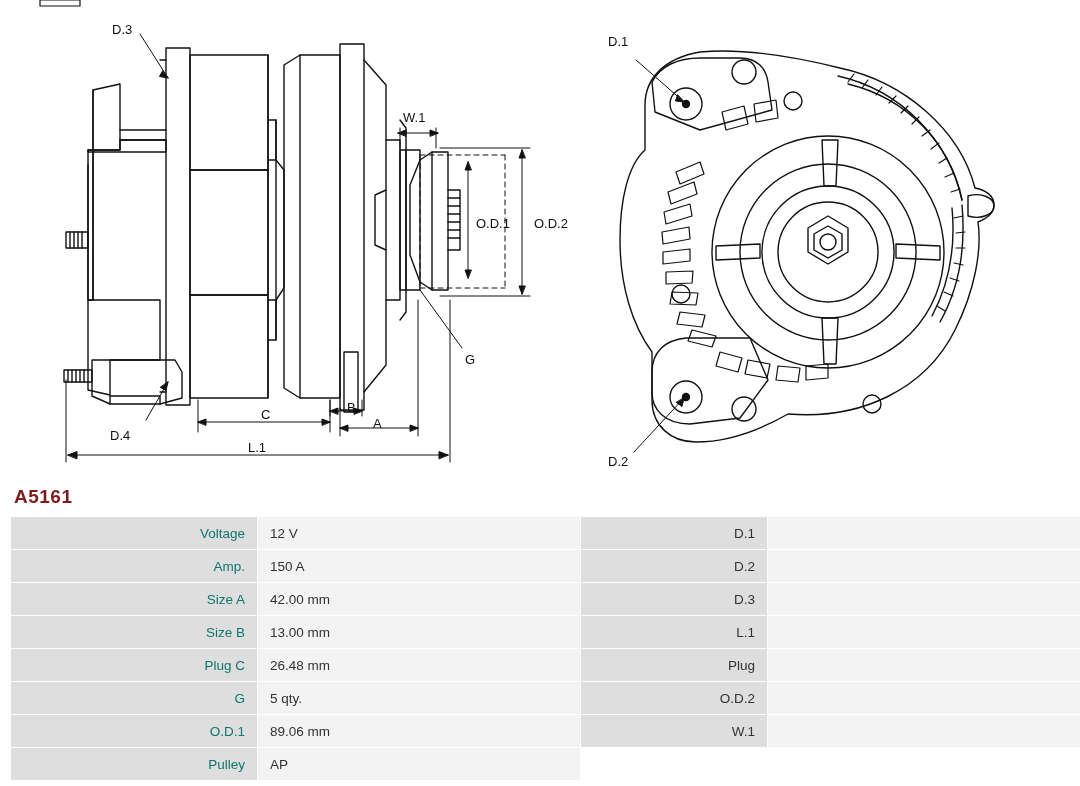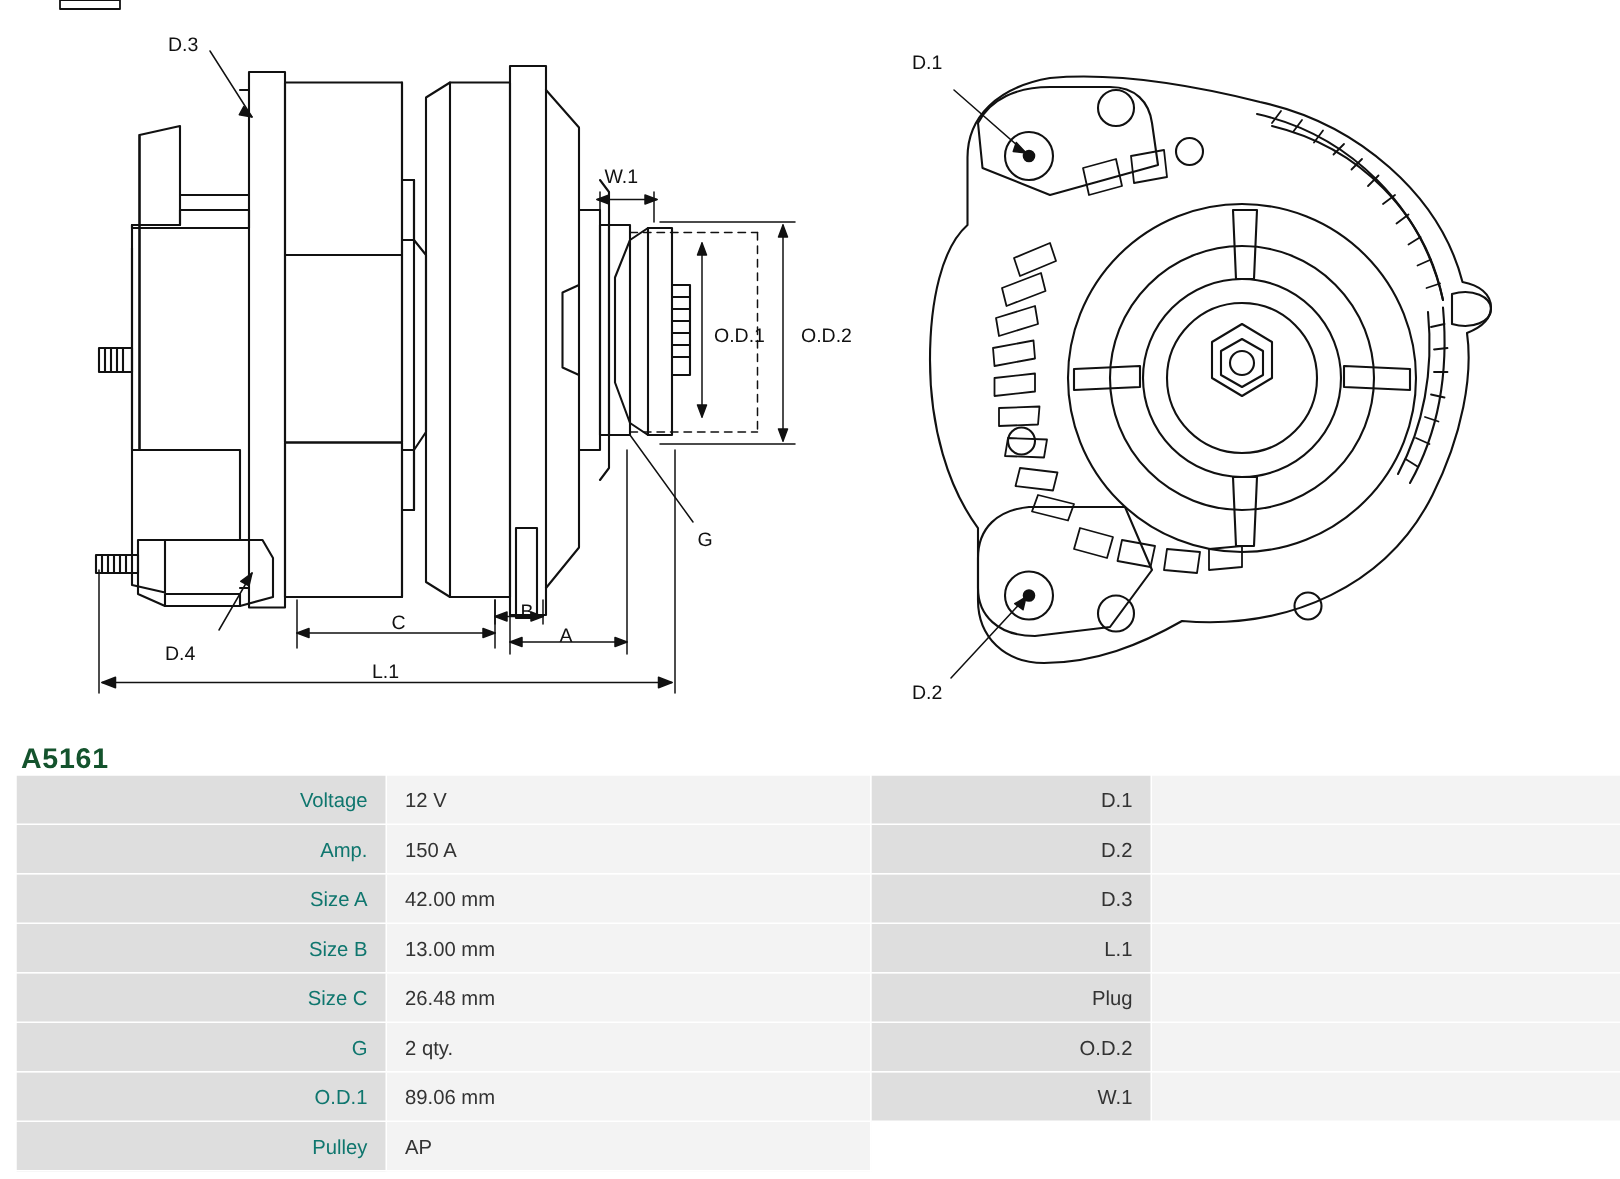--- a/index.html
+++ b/index.html
@@ -24,24 +24,24 @@
   .drawing {
     position: absolute;
     left: 0;
     top: 0;
     width: 1080px;
     height: 480px;
   }
   .part-code {
     position: absolute;
     left: 14px;
-    top: 496px;
+    top: 486px;
     font-size: 19px;
     font-weight: bold;
-    color: #14532d;
+    color: #7f1d1d;
     letter-spacing: 0.5px;
   }
   table.specs {
     position: absolute;
     left: 10px;
     top: 516px;
     width: 1060px;
     border-collapse: collapse;
     table-layout: fixed;
   }
@@ -327,28 +327,28 @@
         <td class="label2">D.3</td>
         <td class="value2">10.50 mm</td>
       </tr>
       <tr>
         <td class="label">Size B</td>
         <td class="value">13.00 mm</td>
         <td class="label2">L.1</td>
         <td class="value2">224.00 mm</td>
       </tr>
       <tr>
-        <td class="label">Size C</td>
+        <td class="label">Plug C</td>
         <td class="value">26.48 mm</td>
         <td class="label2">Plug</td>
         <td class="value2">PL_2004</td>
       </tr>
       <tr>
         <td class="label">G</td>
-        <td class="value">2 qty.</td>
+        <td class="value">5 qty.</td>
         <td class="label2">O.D.2</td>
         <td class="value2">84.00 mm</td>
       </tr>
       <tr>
         <td class="label">O.D.1</td>
         <td class="value">89.06 mm</td>
         <td class="label2">W.1</td>
         <td class="value2">9.50 mm</td>
       </tr>
       <tr>

